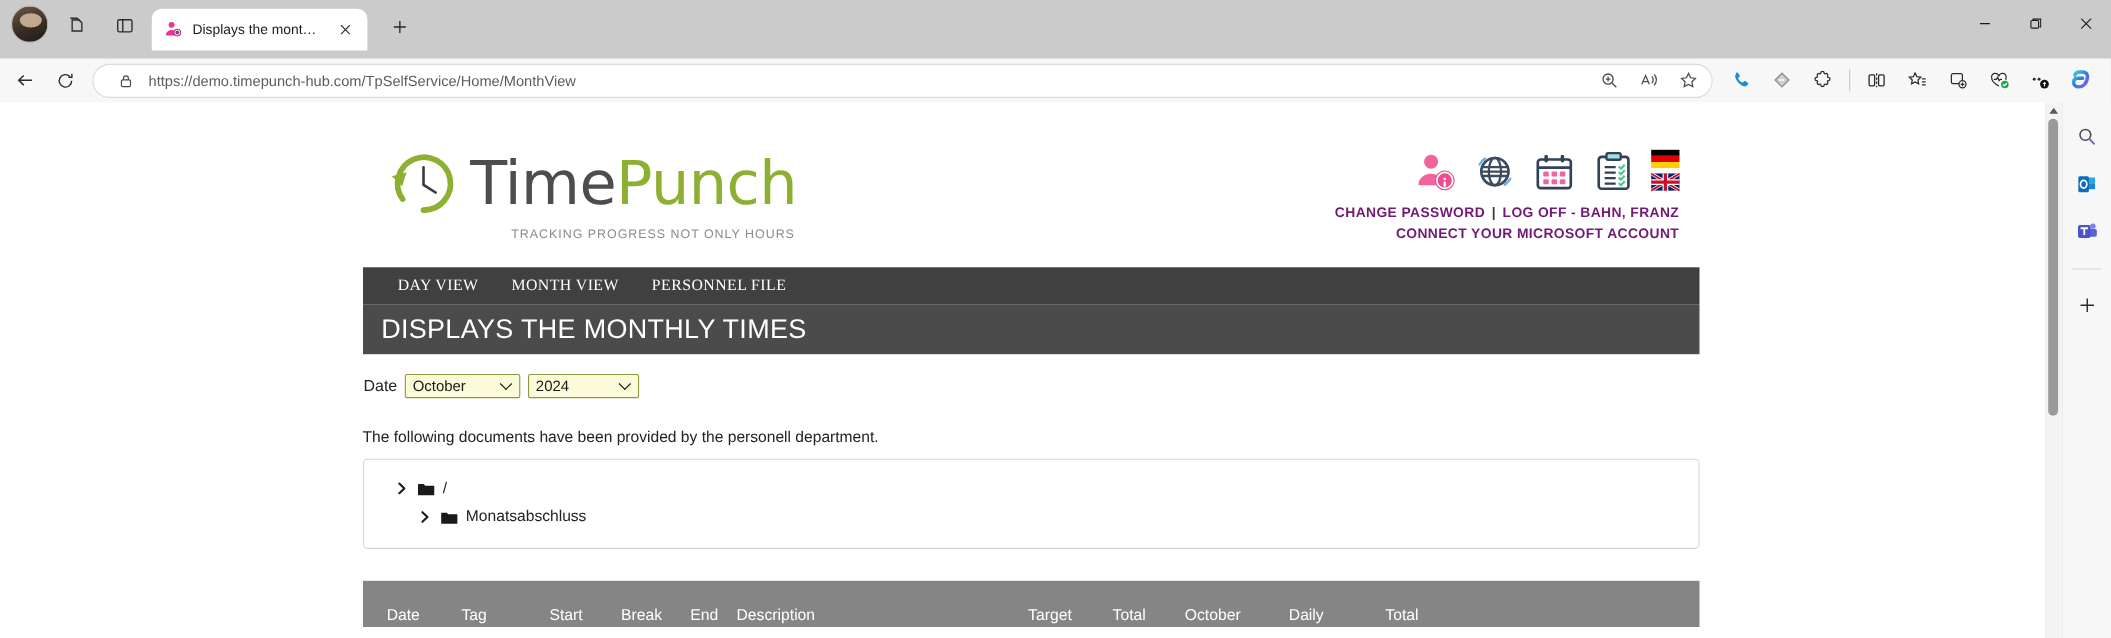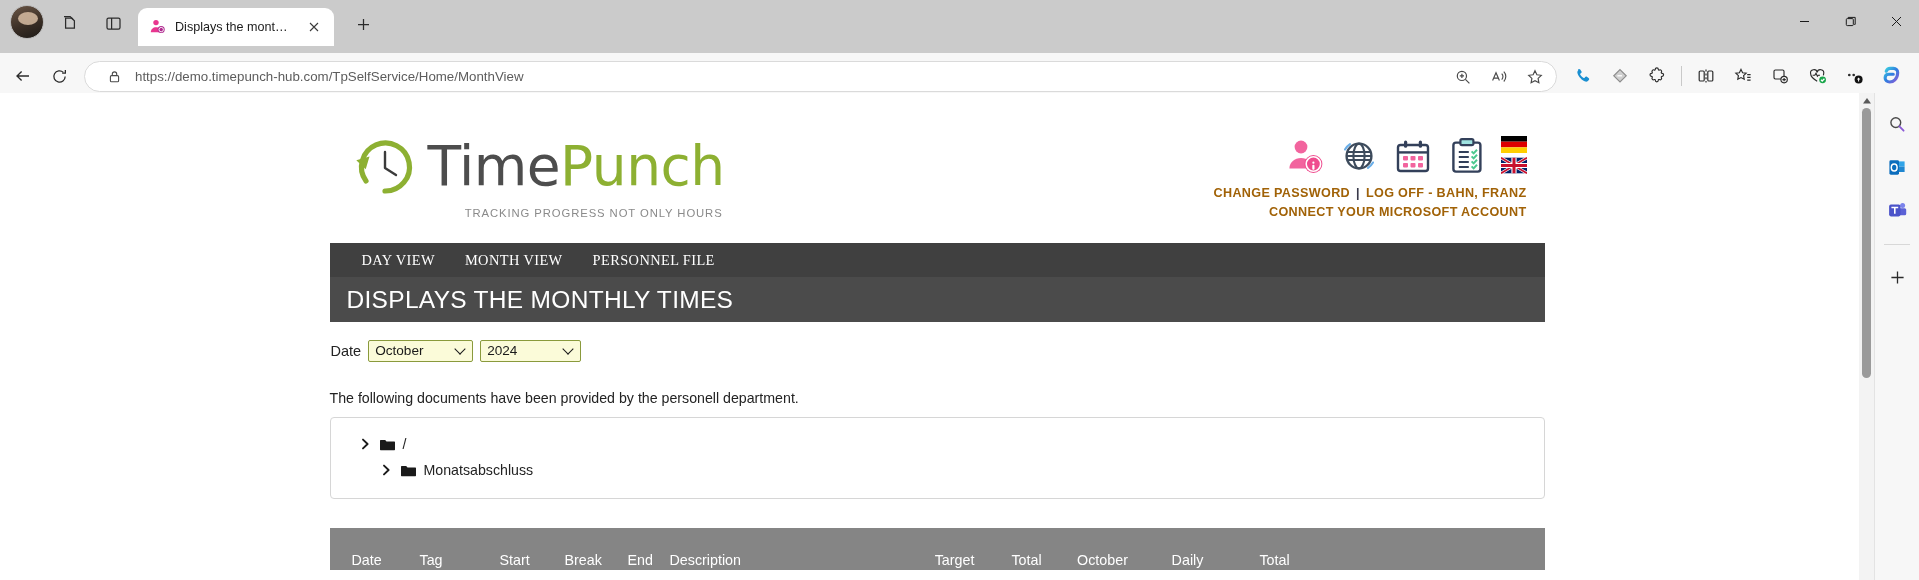--- a/index.html
+++ b/index.html
@@ -55,22 +55,22 @@
   }
 
   .wincontrols { position: absolute; right: 0; top: 0; height: 42px; display: flex; }
   .wc {
     width: 46px; height: 42px; display: flex; align-items: center; justify-content: center;
     font-size: 12px; color: #1b1b1b;
   }
 
   
   .navbar {
-    height: 40px; background: #f7f7f7; display: flex; align-items: flex-end;
-    padding: 1px 6px; gap: 2px; flex: none;
+    height: 40px; background: #f7f7f7; display: flex; align-items: center;
+    padding: 12px 6px; gap: 2px; flex: none;
   }
   .nav-btn {
     width: 34px; height: 32px; border-radius: 5px; flex: none;
     display: flex; align-items: center; justify-content: center; color: #2b2b2b;
   }
 
   .omnibox {
     flex: 1; height: 31px; background: #ffffff; border: 1px solid #dadada;
     border-radius: 16px; display: flex; align-items: center; padding: 0 6px 0 14px;
     margin: 0 6px; gap: 6px; min-width: 0;
@@ -107,21 +107,21 @@
     font-size: 11.3px; color: #8a8a8a; letter-spacing: 0.9px;
     text-align: right; margin-top: 4px; padding-right: 2px;
   }
 
   .head-right { text-align: right; padding-top: 8px; }
   .head-icons { display: flex; align-items: flex-start; justify-content: flex-end; gap: 14px; }
   .hi { width: 40px; height: 40px; display: block; }
   .flags { display: flex; flex-direction: column; gap: 4px; }
   .flag { width: 26px; height: 17px; display: block; }
   .head-links { margin-top: 10px; font-size: 12.6px; font-weight: bold; color: #3a3a4a; letter-spacing: .35px; }
-  .head-links a { color: #a16207; text-decoration: none; }
+  .head-links a { color: #701a75; text-decoration: none; }
   .head-links .sep { padding: 0 6px; }
   .head-links .line2 { display: block; margin-top: 5px; }
 
   
   .nav-strip {
     margin-top: 24px; background: #404040; height: 34px;
     display: flex; align-items: center; padding-left: 17px; gap: 0; font-family: Liberation Serif, serif;
   }
   .nav-item {
     color: #ffffff; font-size: 14.4px; letter-spacing: .4px;

